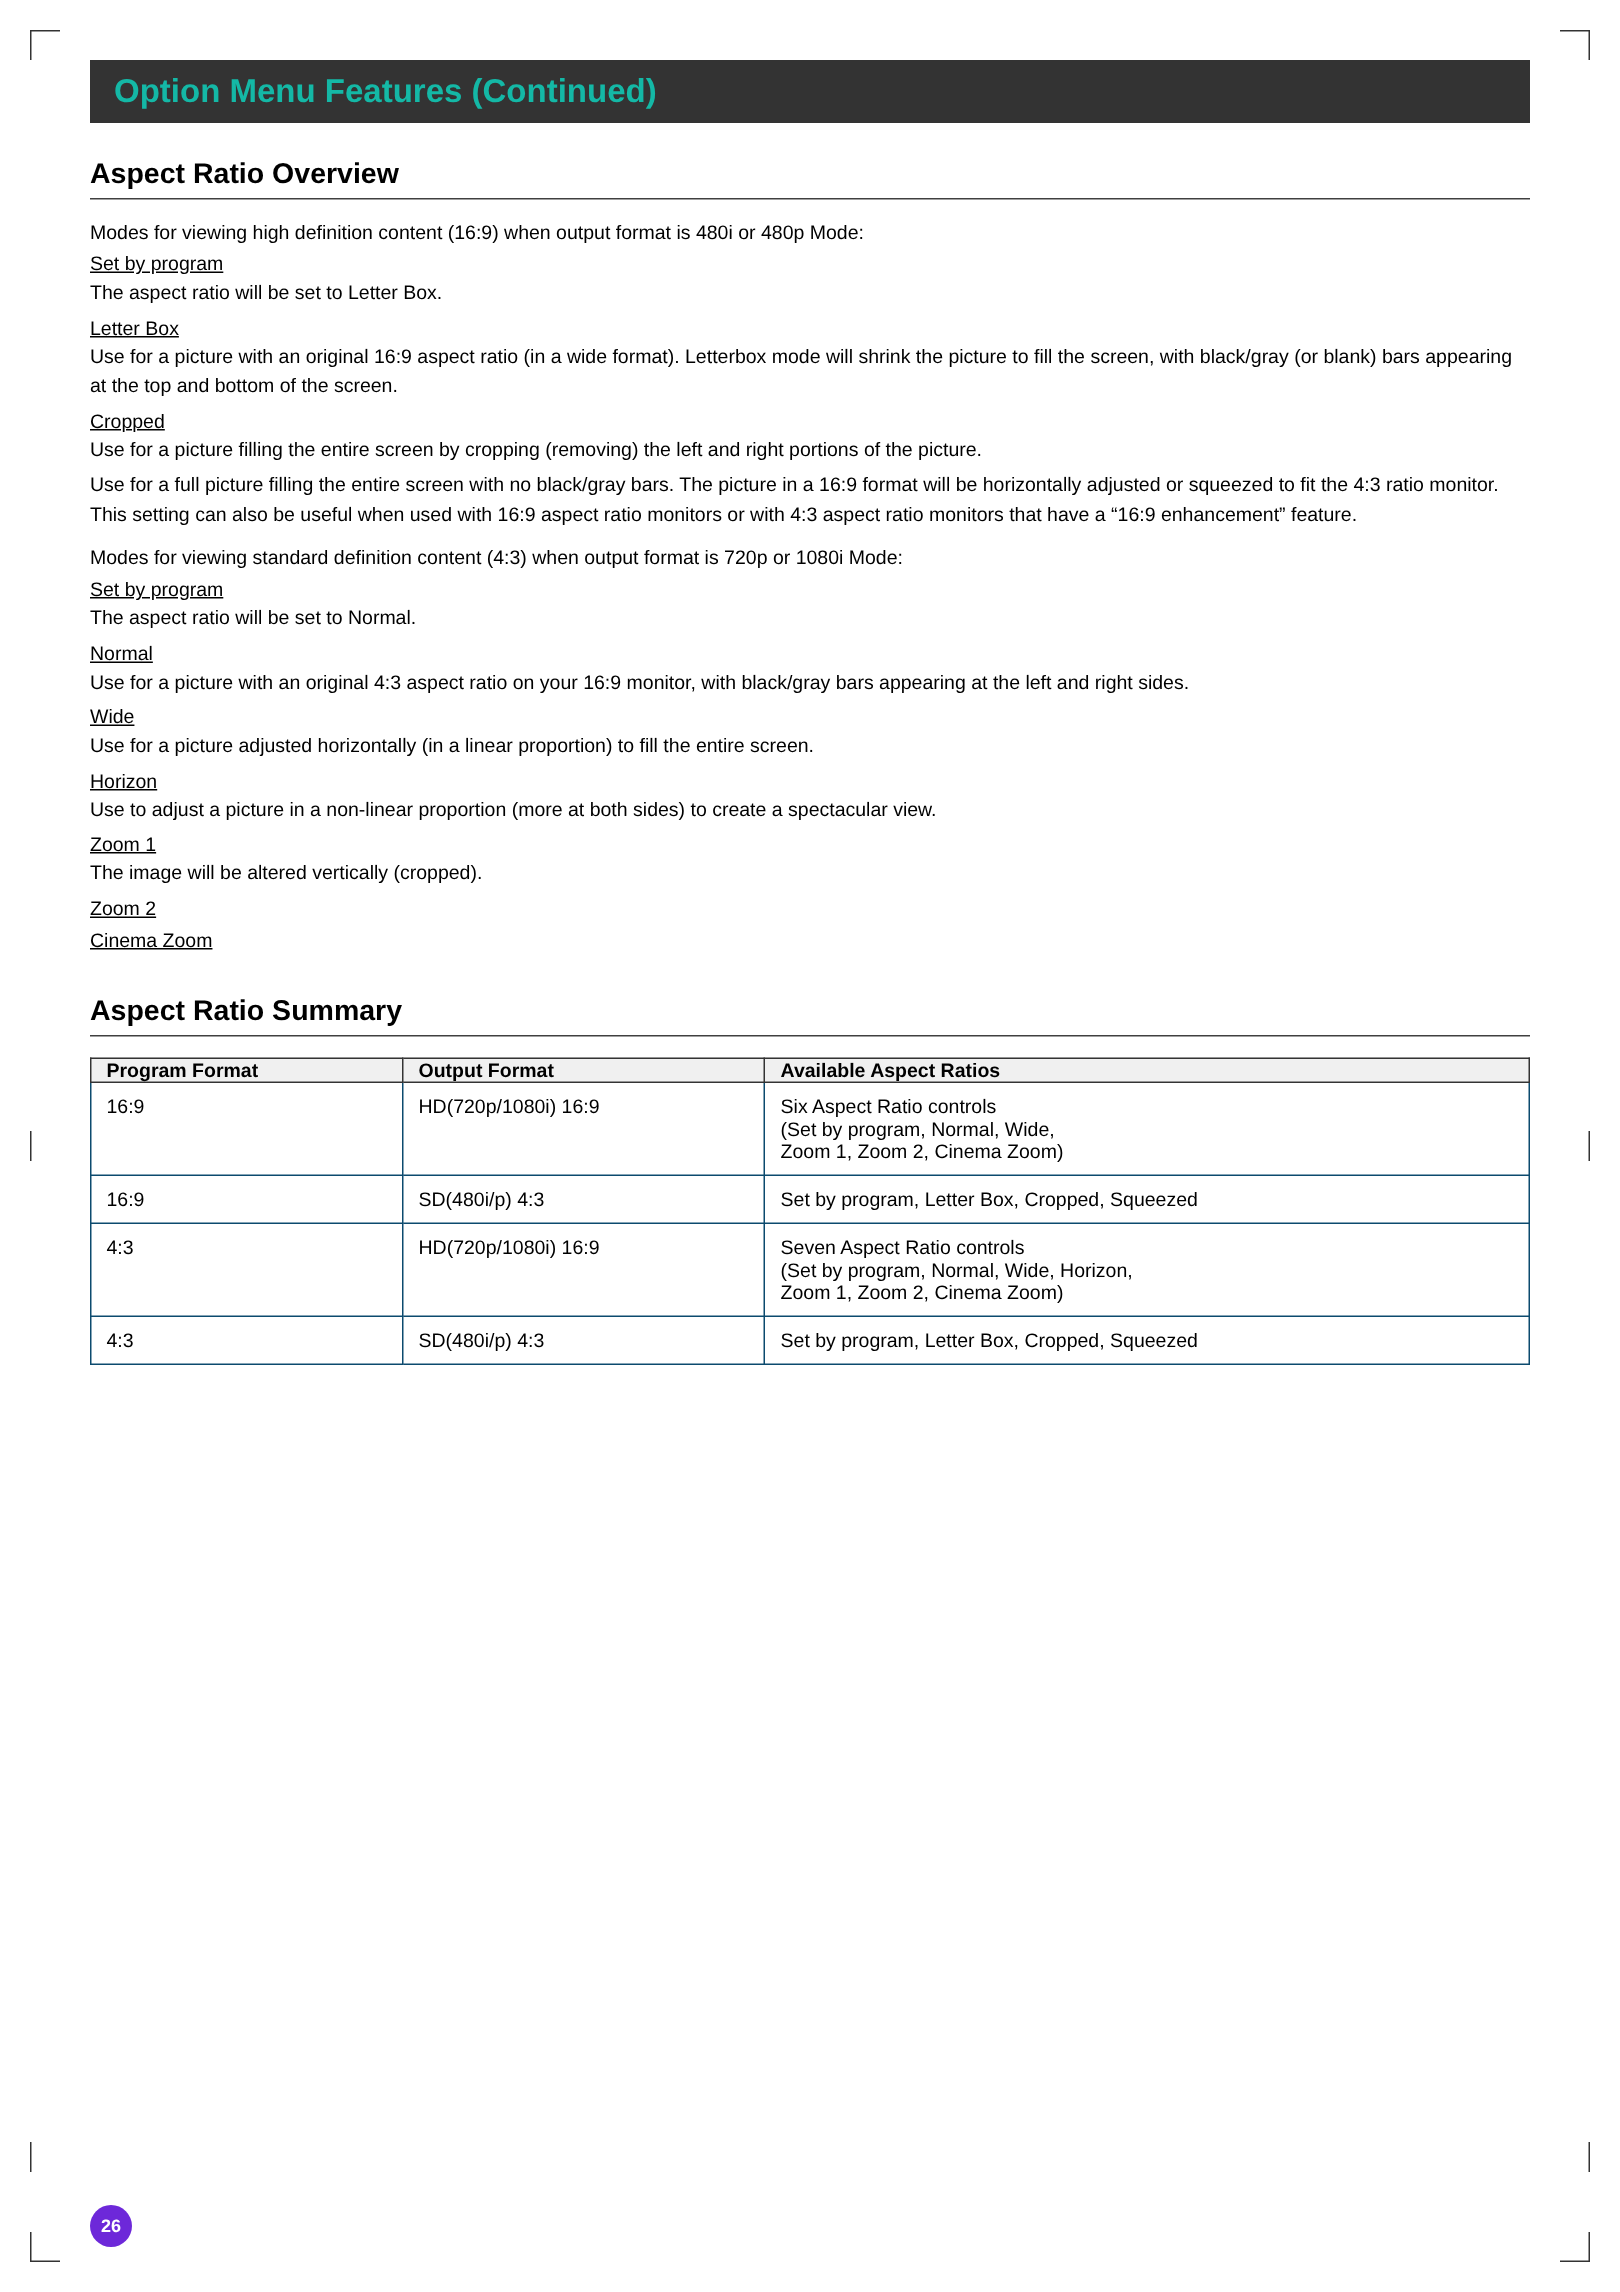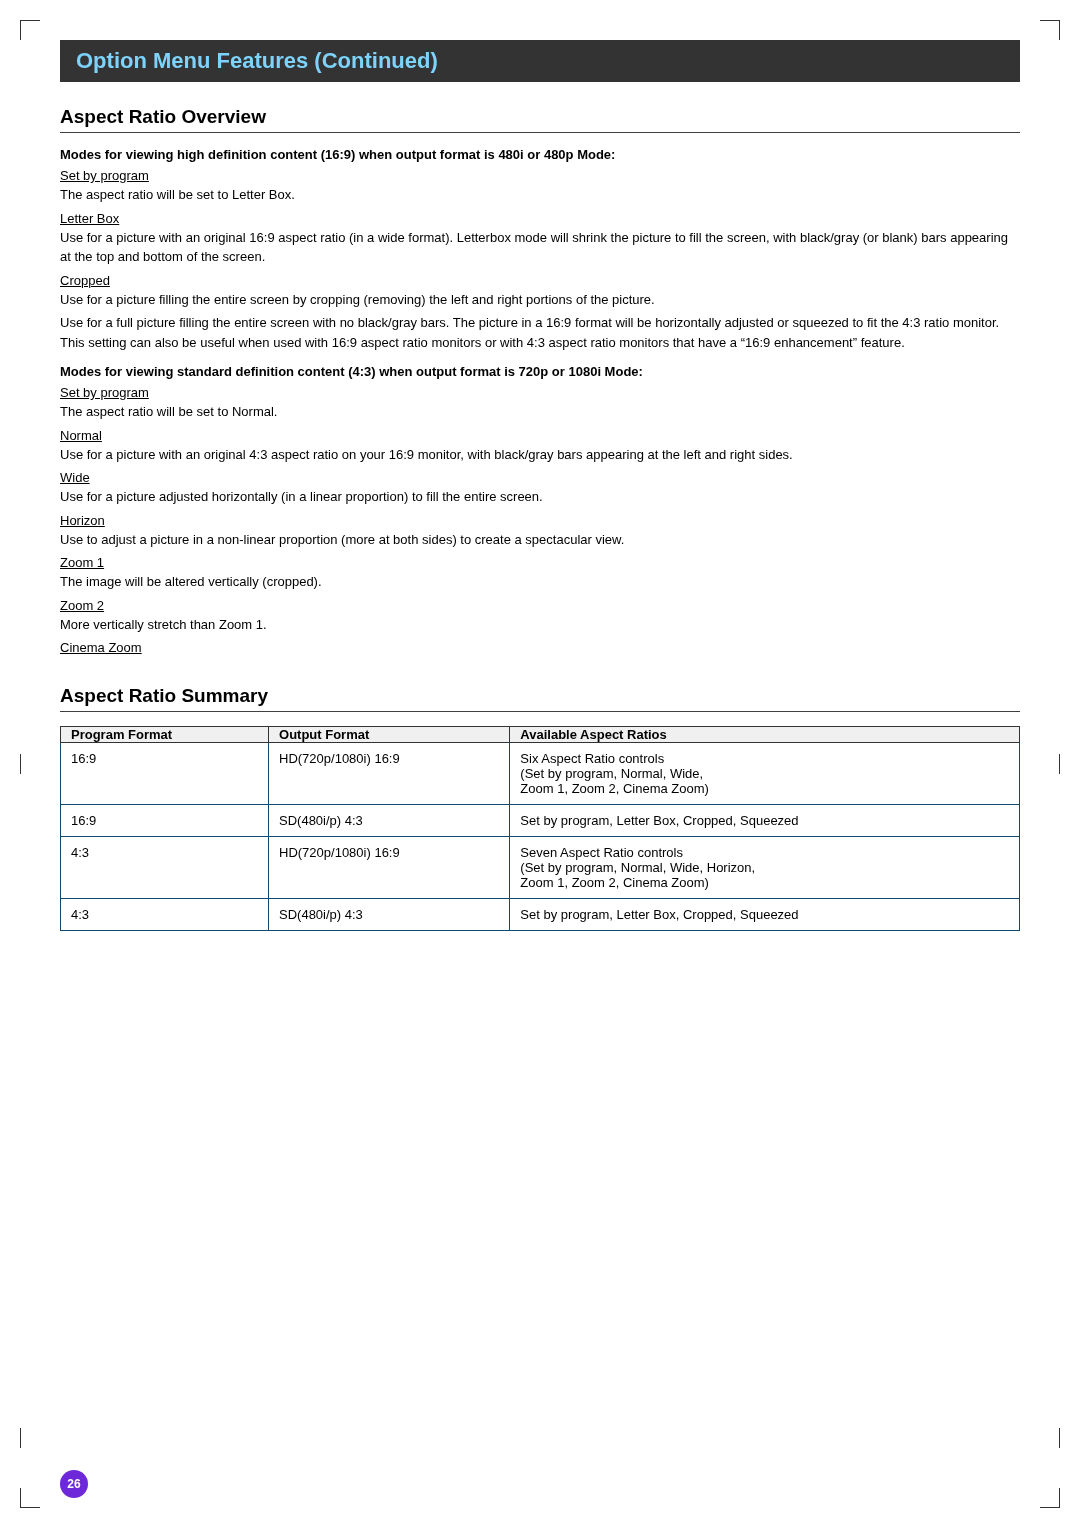--- a/index.html
+++ b/index.html
@@ -92,34 +92,34 @@
     .page-title-box {
       background: #333333;
       color: #ffffff;
       padding: 8px 16px;
       margin-bottom: 24px;
     }
 
     .page-title-box h1 {
       font-size: 22px;
       font-weight: bold;
-      color: #7dd3fc;
+      color: #14b8a6;
     }
 
     .section-title {
       font-size: 19px;
       font-weight: bold;
       margin-bottom: 14px;
       border-bottom: 1px solid #404040;
       padding-bottom: 4px;
     }
 
     .subsection-title {
       font-size: 13px;
-      font-weight: bold;
+      font-weight: normal;
       margin-bottom: 6px;
       margin-top: 6px;
     }
 
     .item-title {
       font-size: 13px;
       text-decoration: underline;
       margin-top: 6px;
       margin-bottom: 2px;
     }
@@ -213,21 +213,20 @@
         <div class="body-text">The aspect ratio will be set to Normal.</div>
         <div class="item-title">Normal</div>
         <div class="body-text">Use for a picture with an original 4:3 aspect ratio on your 16:9 monitor, with black/gray bars appearing at the left and right sides.</div>
         <div class="item-title">Wide</div>
         <div class="body-text">Use for a picture adjusted horizontally (in a linear proportion) to fill the entire screen.</div>
         <div class="item-title">Horizon</div>
         <div class="body-text">Use to adjust a picture in a non-linear proportion (more at both sides) to create a spectacular view.</div>
         <div class="item-title">Zoom 1</div>
         <div class="body-text">The image will be altered vertically (cropped).</div>
         <div class="item-title">Zoom 2</div>
-        <div class="body-text">More vertically stretch than Zoom 1.</div>
         <div class="item-title">Cinema Zoom</div>
       </div>
   </div>
 
   <div class="section-block">
     <div class="section-title">Aspect Ratio Summary</div>
 
     <table class="summary-table">
       <thead>
         <tr>

